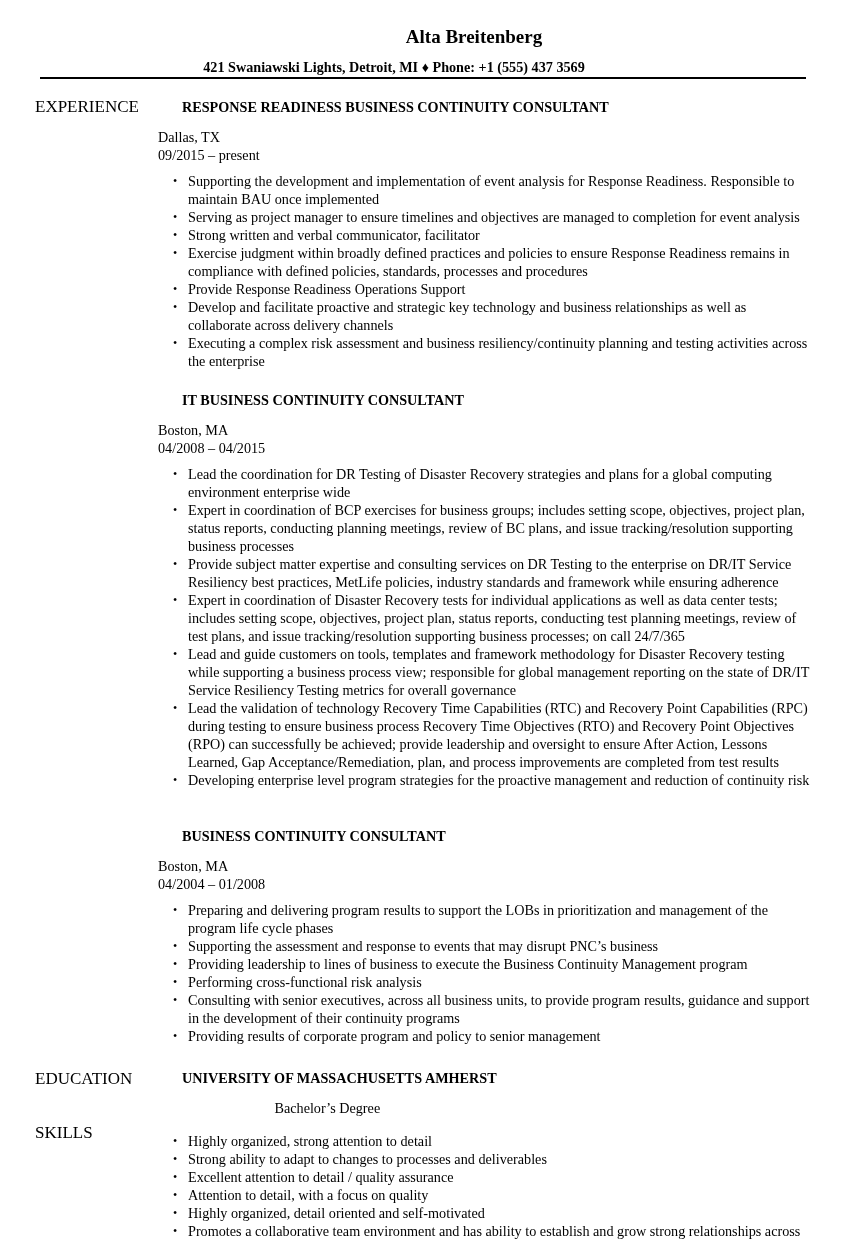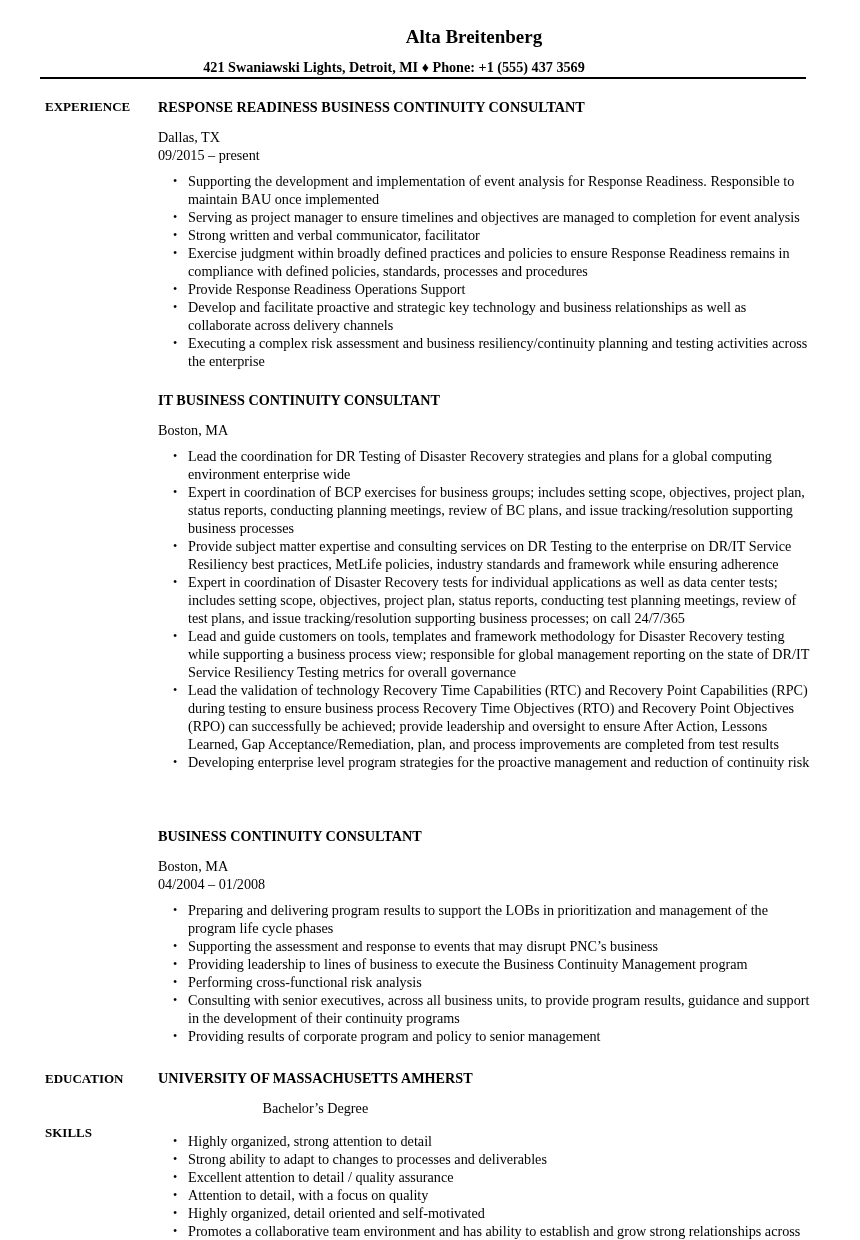--- a/index.html
+++ b/index.html
@@ -6,23 +6,23 @@
   body {
     width: 860px; height: 1240px; overflow: hidden; position: relative;
     font-family: "Liberation Serif", "DejaVu Serif", serif;
     color: #000; font-size: 14.2px; line-height: 18px;
   }
   .name { position: absolute; top: 25px; left: 0; width: 860px; text-align: center;
     font-weight: bold; font-size: 19px; line-height: 24px; padding-left: 44px; }
   .contact { position: absolute; top: 58px; left: 0; width: 788px; text-align: center;
     font-weight: bold; font-size: 14.2px; line-height: 18px; }
   .rule { position: absolute; top: 77px; left: 40px; width: 766px; height: 2px; background: #000; }
-  .section-label { position: absolute; left: 35px; font-weight: bold; font-size: 13px; line-height: 18px; margin-left: 10px; }
+  .section-label { position: absolute; left: 35px; font-weight: normal; font-size: 17px; line-height: 18px; }
   .job { position: absolute; left: 158px; width: 660px; }
-  .job-title { font-weight: bold; font-size: 14.2px; line-height: 18px; }
+  .job-title { font-weight: bold; font-size: 14.2px; line-height: 18px; margin-left: 24px; }
   .job-loc { font-weight: normal; line-height: 18px; margin-top: 12px; }
   .job-date { line-height: 18px; }
   ul { margin: 8px; padding: 0; list-style: none; }
   li { position: relative; padding-left: 22px; line-height: 18px; }
   li::before { content: "\2022"; position: absolute; left: 7px; top: 0; font-size: 12px; }
   .edu { position: absolute; left: 158px; top: 1069px; text-align: center; }
   .skills { position: absolute; left: 158px; top: 1124px; width: 660px; }
 </style>
 </head>
 <body>
@@ -44,20 +44,21 @@
     <li>Exercise judgment within broadly defined practices and policies to ensure Response Readiness remains in compliance with defined policies, standards, processes and procedures</li>
     <li>Provide Response Readiness Operations Support</li>
     <li>Develop and facilitate proactive and strategic key technology and business relationships as well as collaborate across delivery channels</li>
     <li>Executing a complex risk assessment and business resiliency/continuity planning and testing activities across the enterprise</li>
   </ul>
 </div>
 
 <div class="job" style="top:391px">
   <div class="job-title">IT BUSINESS CONTINUITY CONSULTANT</div>
   <div class="job-loc">Boston, MA</div>
+  <div class="job-date">04/2008 – 04/2015</div>
   <ul>
     <li>Lead the coordination for DR Testing of Disaster Recovery strategies and plans for a global computing environment enterprise wide</li>
     <li>Expert in coordination of BCP exercises for business groups; includes setting scope, objectives, project plan, status reports, conducting planning meetings, review of BC plans, and issue tracking/resolution supporting business processes</li>
     <li>Provide subject matter expertise and consulting services on DR Testing to the enterprise on DR/IT Service Resiliency best practices, MetLife policies, industry standards and framework while ensuring adherence</li>
     <li>Expert in coordination of Disaster Recovery tests for individual applications as well as data center tests; includes setting scope, objectives, project plan, status reports, conducting test planning meetings, review of test plans, and issue tracking/resolution supporting business processes; on call 24/7/365</li>
     <li>Lead and guide customers on tools, templates and framework methodology for Disaster Recovery testing while supporting a business process view; responsible for global management reporting on the state of DR/IT Service Resiliency Testing metrics for overall governance</li>
     <li>Lead the validation of technology Recovery Time Capabilities (RTC) and Recovery Point Capabilities (RPC) during testing to ensure business process Recovery Time Objectives (RTO) and Recovery Point Objectives (RPO) can successfully be achieved; provide leadership and oversight to ensure After Action, Lessons Learned, Gap Acceptance/Remediation, plan, and process improvements are completed from test results</li>
     <li>Developing enterprise level program strategies for the proactive management and reduction of continuity risk</li>
   </ul>
 </div>

